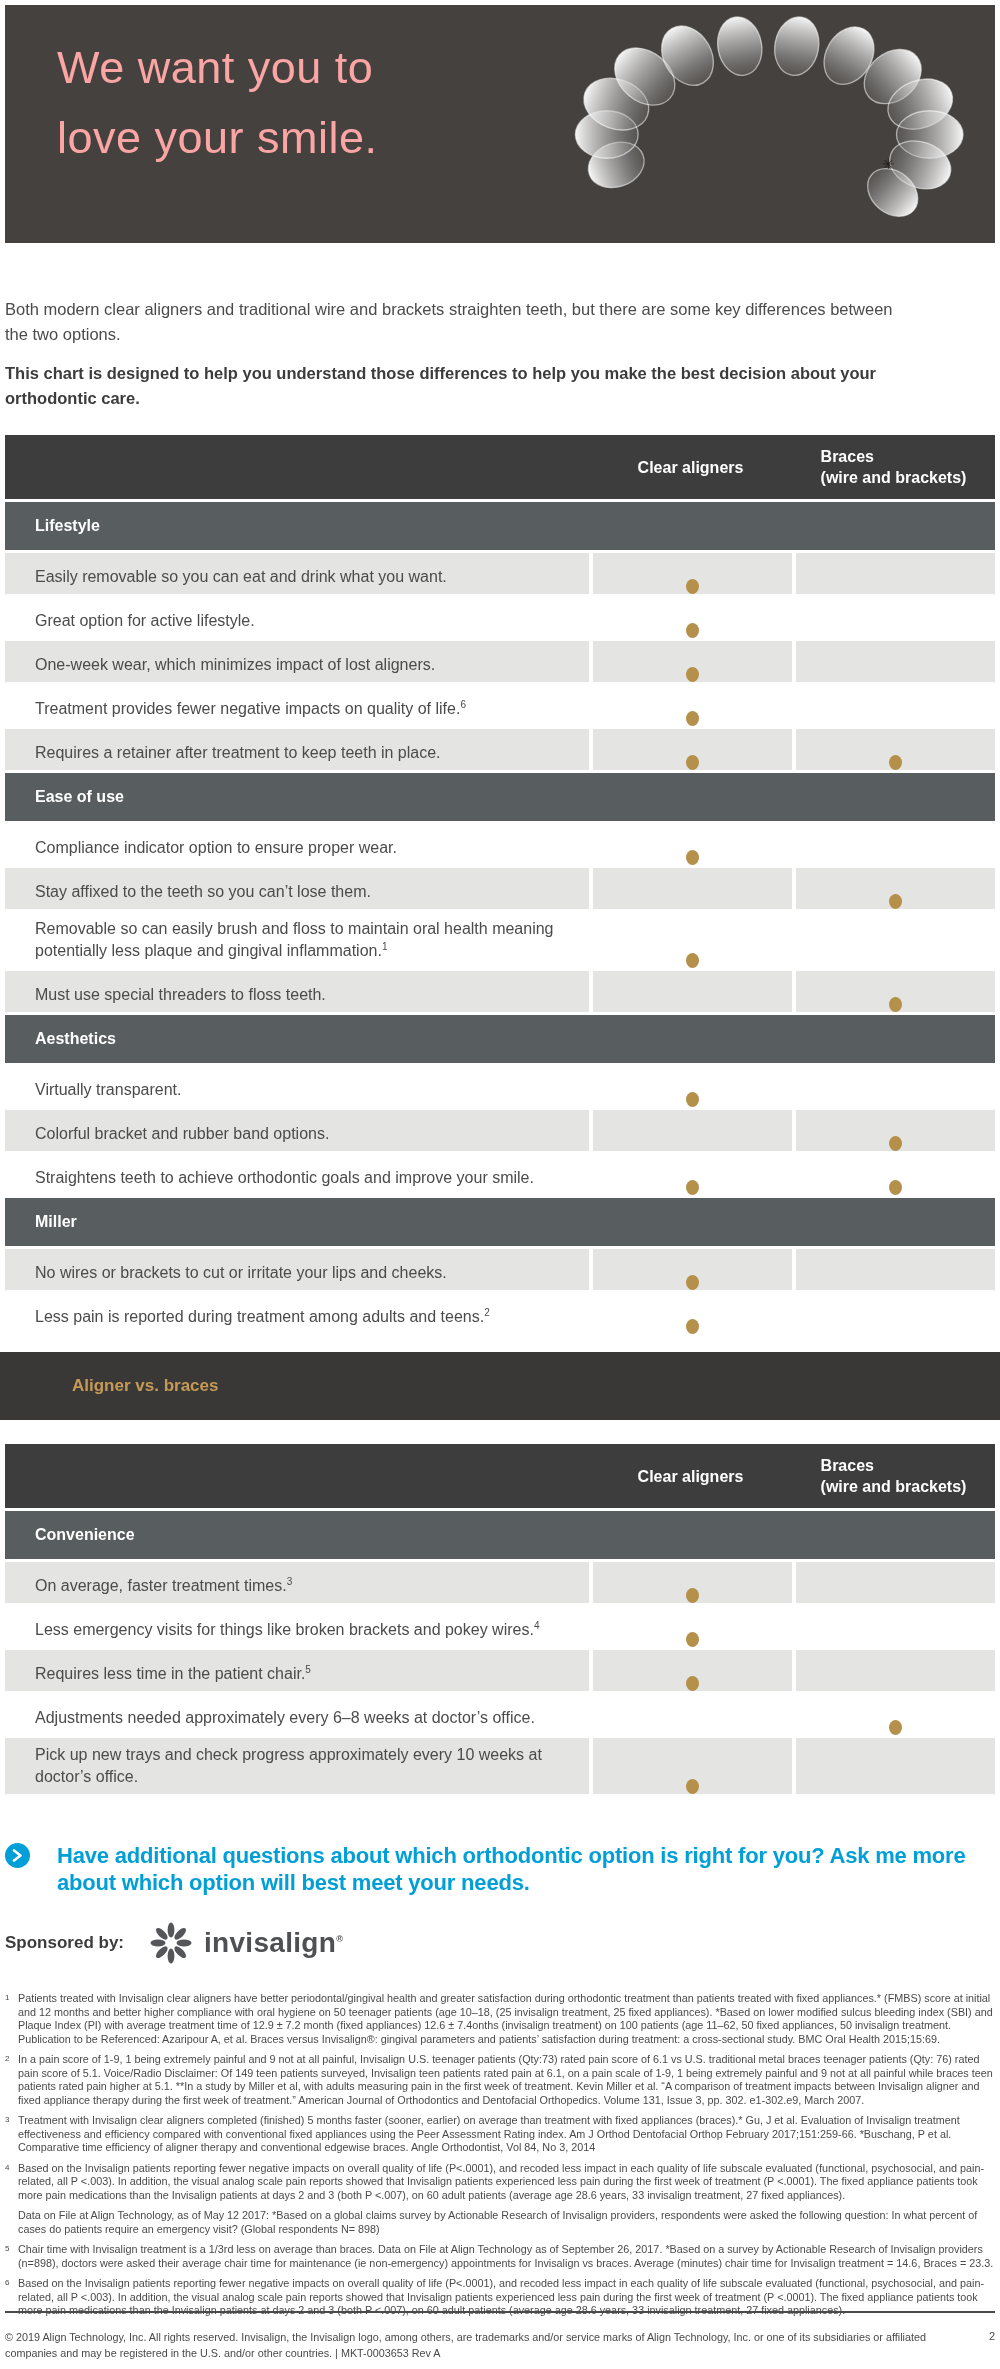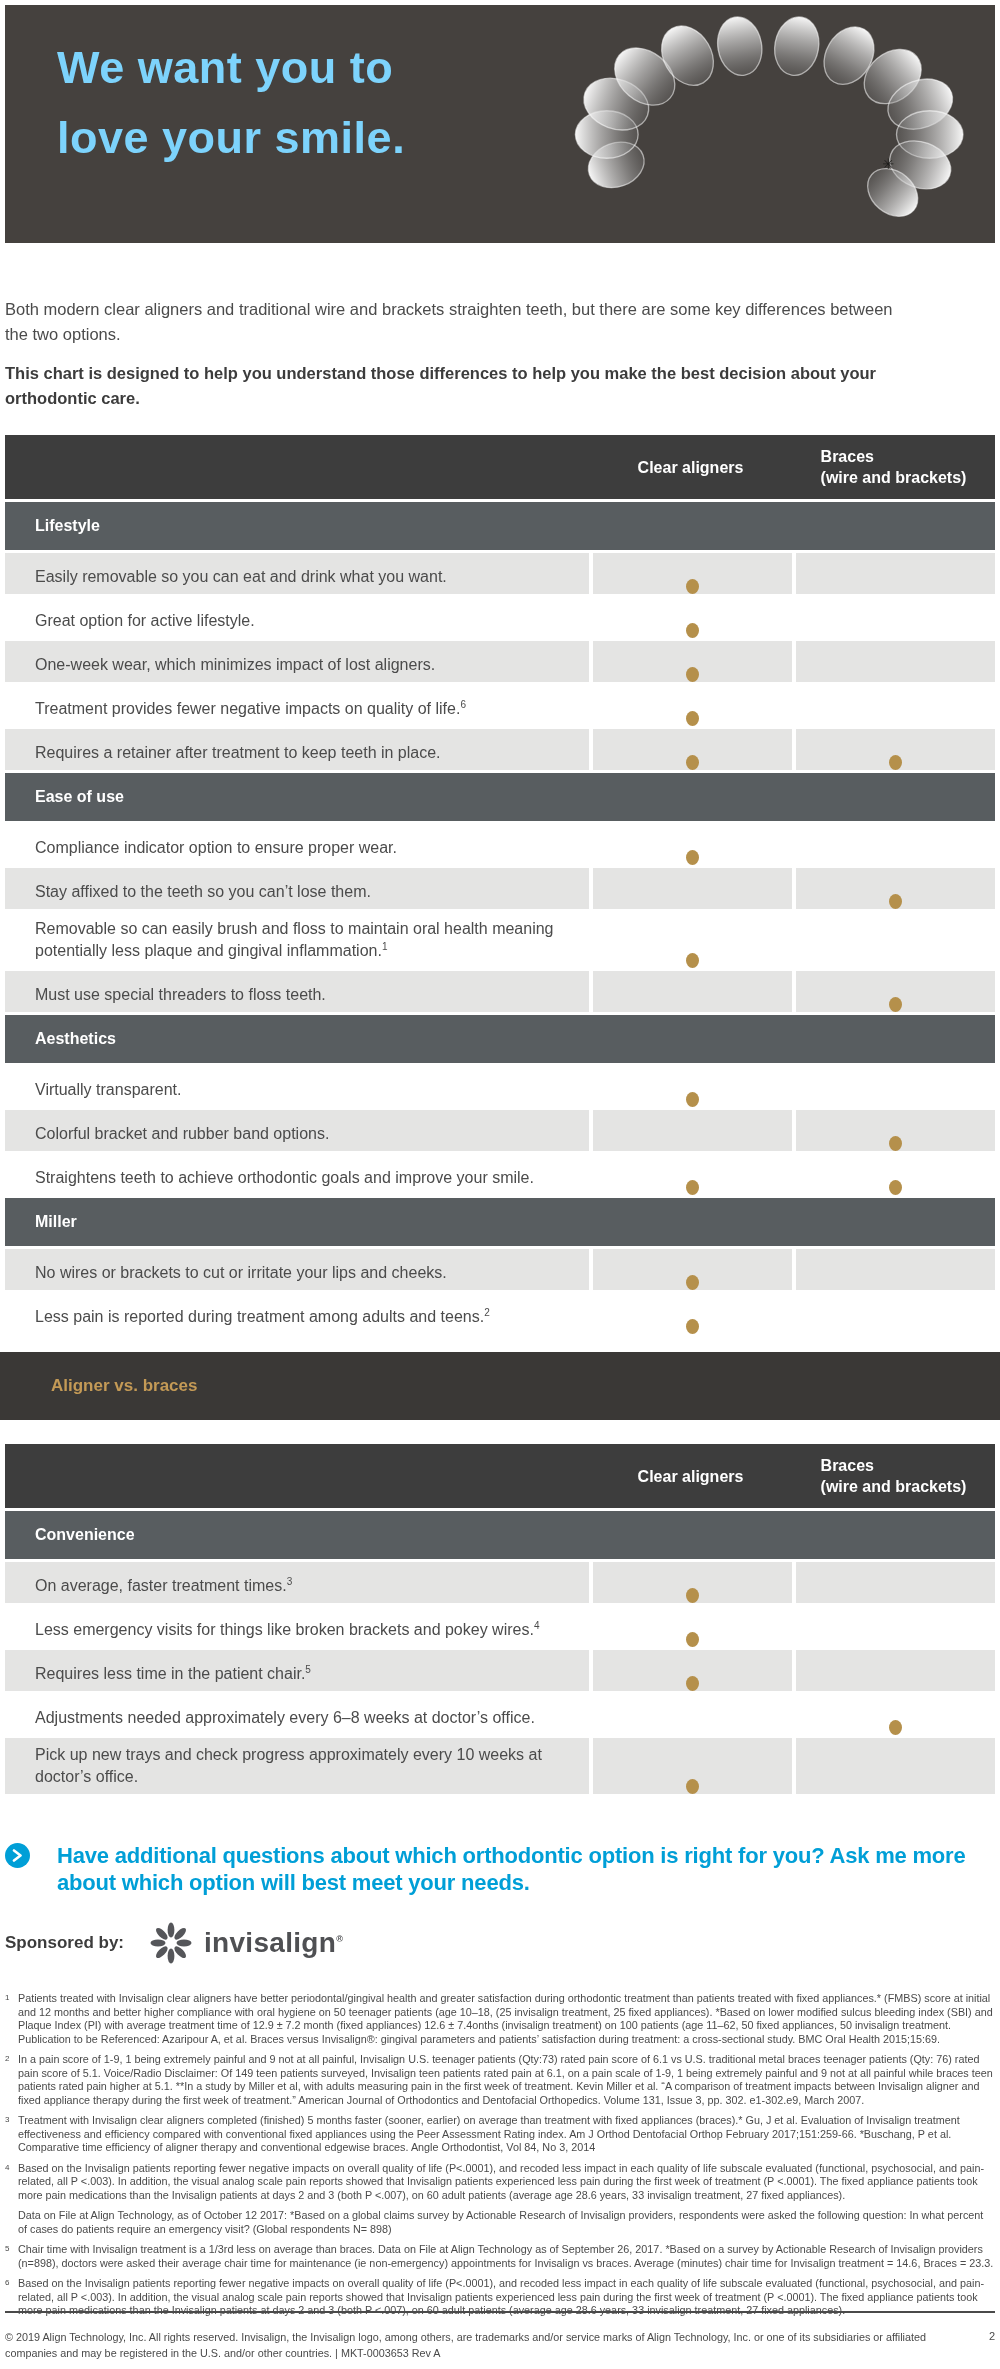--- a/index.html
+++ b/index.html
@@ -2,21 +2,21 @@
 <html><head>
 <meta charset="utf-8">
 <style>
   html,body{margin:0;padding:0;background:#fff;}
   *{box-sizing:border-box;}
   body{font-family:"Liberation Sans","DejaVu Sans",sans-serif;color:#474747;}
   .page{position:relative;width:1000px;height:2369px;background:#fff;overflow:hidden;margin:0 auto;}
 
   
   .hero{position:relative;margin:5px 5px 0;height:238px;background:#45413e;overflow:hidden;}
-  .hero-title{position:absolute;left:52px;top:28px;color:#7dd3fc;font-size:45px;font-weight:700;line-height:70px;letter-spacing:0.5px;}
+  .hero-title{position:absolute;left:52px;top:28px;color:#fca5a5;font-size:45px;font-weight:400;line-height:70px;letter-spacing:0.5px;}
   .hero-art{position:absolute;right:12px;top:6px;}
 
   
   .intro1{margin:54px 5px 0;max-width:910px;font-size:16.5px;line-height:25px;color:#4b4b4b;}
   .intro2{margin:14px 5px 0;max-width:915px;font-size:16.5px;line-height:25px;color:#3c3c3c;font-weight:700;}
 
   
   .tbl{margin:24px 5px 0;}
   .t-head{display:flex;gap:0;height:64px;}
   .t-head .hc{background:#3d3d3d;color:#fff;font-weight:700;font-size:16px;}
@@ -25,21 +25,21 @@
   .section-bar{margin-top:3px;height:48px;background:#585d60;color:#fff;font-weight:700;font-size:16px;display:flex;align-items:center;padding-left:30px;}
   .t-row{display:flex;gap:4px;margin-top:3px;min-height:41px;}
   .t-row .cell{background:#fff;display:flex;align-items:flex-end;}
   .t-row.shade .cell{background:#e4e4e3;}
   .cell.desc{flex:0 0 584px;padding:6px 20px 6px 30px;font-size:16px;line-height:22px;color:#4b4b4b;}
   .cell.mark{flex:1;justify-content:center;}
   .dot{width:13px;height:15px;border-radius:50%;background:#b5904b;}
   sup.rowsup{font-size:10px;line-height:0;}
 
   
-  .banner{margin:18px 0 0;height:68px;background:#3a3836;display:flex;align-items:center;padding-left:51px;}
+  .banner{margin:18px 0 0;height:68px;background:#3a3836;display:flex;align-items:center;padding-left:72px;}
   .banner span{color:#c49a56;font-size:17px;font-weight:700;}
 
   
   .cta{margin:48px 5px 0;display:flex;align-items:flex-start;}
   .cta-icon{flex:none;width:25px;height:25px;border-radius:50%;background:#009fd7;display:flex;align-items:center;justify-content:center;margin-top:1px;}
   .cta-text{margin-left:27px;max-width:935px;color:#009fd7;font-size:22px;font-weight:700;line-height:27px;letter-spacing:-0.2px;}
 
   
   .sponsor{margin:22px 5px 0;display:flex;align-items:center;}
   .sponsor-label{font-size:17px;font-weight:700;color:#3c3c3c;}
@@ -360,21 +360,21 @@
       <div class="fn">
         <div class="fn-n">3</div>
         <div class="fn-b">
           <p>Treatment with Invisalign clear aligners completed (finished) 5 months faster (sooner, earlier) on average than treatment with fixed appliances (braces).* Gu, J et al. Evaluation  of Invisalign treatment effectiveness and efficiency compared with conventional fixed appliances using the Peer Assessment Rating index. Am J Orthod Dentofacial Orthop February 2017;151:259-66. *Buschang, P et al. Comparative time efficiency of aligner therapy and conventional edgewise braces. Angle Orthodontist, Vol 84, No 3, 2014</p>
         </div>
       </div>
       <div class="fn">
         <div class="fn-n">4</div>
         <div class="fn-b">
           <p>Based on the Invisalign patients reporting fewer negative impacts on overall quality of life (P&lt;.0001), and recoded less impact in each quality of life subscale evaluated (functional, psychosocial, and pain-related, all P &lt;.003). In addition, the visual analog scale pain reports showed that Invisalign patients experienced less pain during the first week of treatment (P &lt;.0001). The fixed appliance patients took more pain medications than the Invisalign patients at days 2 and 3 (both P &lt;.007), on 60 adult patients (average age 28.6 years, 33 invisalign treatment, 27 fixed appliances).</p>
-          <p>Data on File at Align Technology, as of October 12 2017: *Based on a global claims survey by Actionable Research of Invisalign providers, respondents were asked the following question: In what percent of cases do patients require an emergency visit? (Global respondents N= 898)</p>
+          <p>Data on File at Align Technology, as of May 12 2017: *Based on a global claims survey by Actionable Research of Invisalign providers, respondents were asked the following question: In what percent of cases do patients require an emergency visit? (Global respondents N= 898)</p>
         </div>
       </div>
       <div class="fn">
         <div class="fn-n">5</div>
         <div class="fn-b">
           <p>Chair time with Invisalign treatment is a 1/3rd less on average than braces. Data on File at Align Technology as of September 26, 2017. *Based on a survey by Actionable Research of Invisalign providers (n=898), doctors were asked their average chair time for maintenance (ie non-emergency) appointments for Invisalign vs braces. Average (minutes) chair time for Invisalign treatment = 14.6, Braces = 23.3.</p>
         </div>
       </div>
       <div class="fn">
         <div class="fn-n">6</div>

